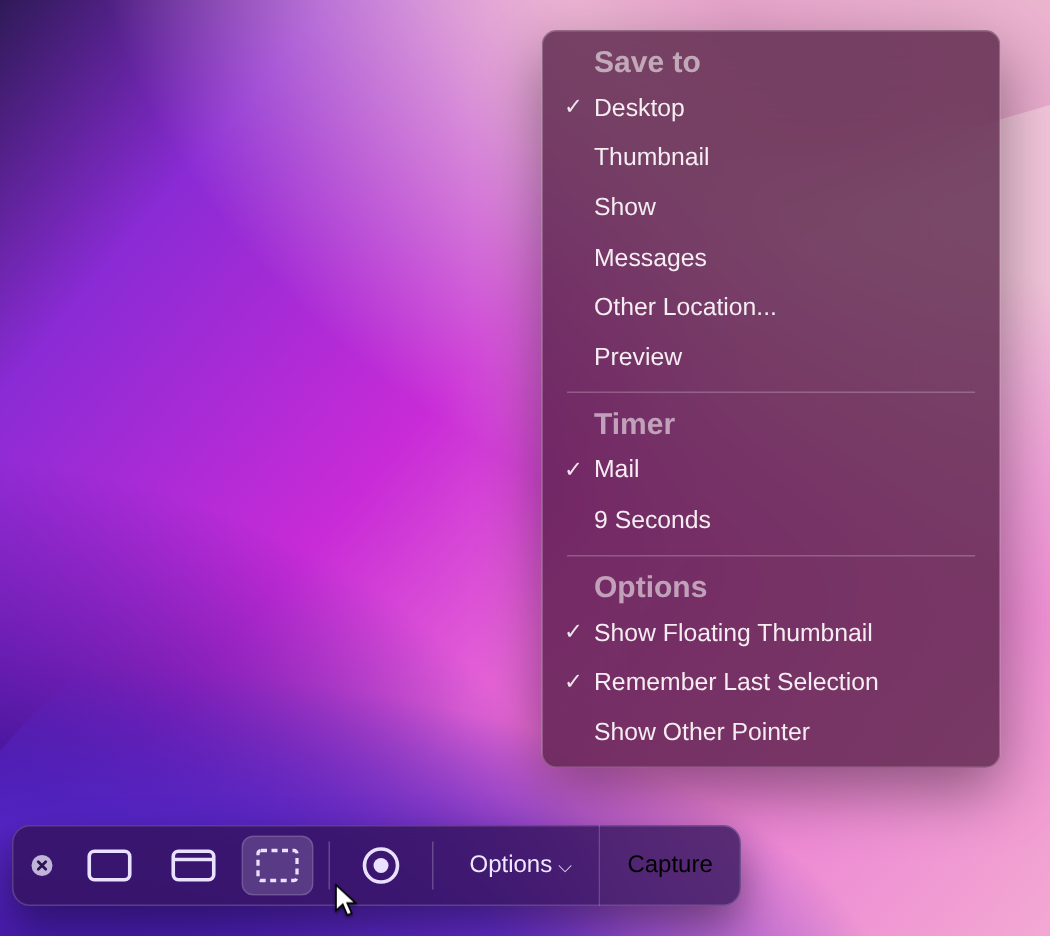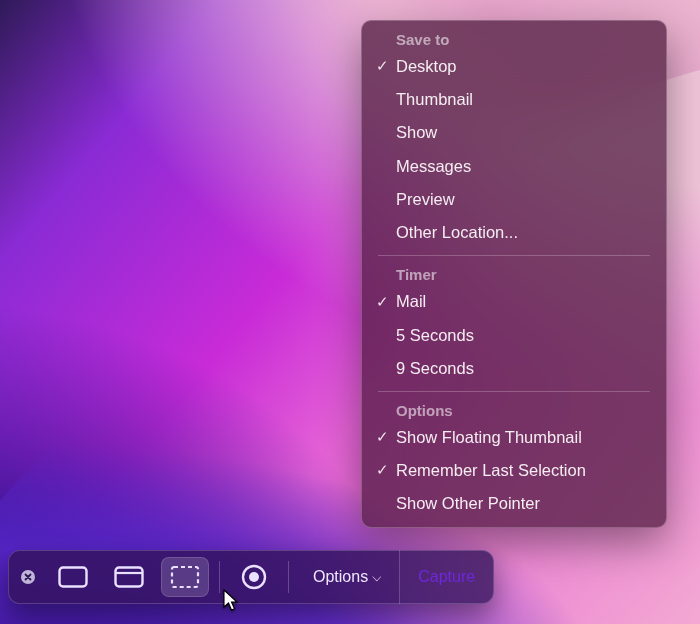--- a/index.html
+++ b/index.html
@@ -37,21 +37,21 @@
     background: rgba(74, 22, 58, 0.72);
     backdrop-filter: blur(24px);
     border: 1px solid rgba(255,255,255,0.22);
     border-radius: 10px;
     box-shadow: 0 16px 40px rgba(0,0,0,0.40);
     padding: 6px 0;
     color: #f5edf1;
   }
   .menu .header {
     padding: 4px 20px 2px 34px;
-    font-size: 15px;
+    font-size: 20px;
     font-weight: 600;
     color: rgba(255,255,255,0.55);
   }
   .menu .item {
     display: flex; align-items: center;
     padding: 3px 14px 3px 14px;
     font-size: 16.5px;
     line-height: 1.65;
     cursor: default;
   }
@@ -107,21 +107,21 @@
     margin-left:2px;
   }
   .options-btn, .capture-btn {
     height:54px;
     display:flex; align-items:center; justify-content:center;
     padding: 0 18px;
     font-size:16px;
   }
   .options-btn { gap:4px; color:#efe8ff; }
   .capture-btn {
-    color: #6d28d9;
+    color: #000000;
     border-left: 1px solid rgba(255,255,255,0.18);
     border-radius: 0 12px 12px 0;
     background: rgba(255,255,255,0.02);
   }
   .chev { font-size:12px; }
 
   
   .cursor {
     position:absolute;
     left:223px; bottom:11px;
@@ -151,35 +151,31 @@
     <div class="item">
       <span class="check hidden">✓</span>
       <span>Show</span>
     </div>
     <div class="item">
       <span class="check hidden">✓</span>
       <span>Messages</span>
     </div>
     <div class="item">
       <span class="check hidden">✓</span>
+      <span>Other Location...</span>
+    </div>
+    <div class="item">
+      <span class="check hidden">✓</span>
       <span>Preview</span>
-    </div>
-    <div class="item">
-      <span class="check hidden">✓</span>
-      <span>Other Location...</span>
     </div>
     <hr class="separator">
     <div class="header">Timer</div>
     <div class="item">
       <span class="check">✓</span>
       <span>Mail</span>
-    </div>
-    <div class="item">
-      <span class="check hidden">✓</span>
-      <span>5 Seconds</span>
     </div>
     <div class="item">
       <span class="check hidden">✓</span>
       <span>9 Seconds</span>
     </div>
     <hr class="separator">
     <div class="header">Options</div>
     <div class="item">
       <span class="check">✓</span>
       <span>Show Floating Thumbnail</span>

